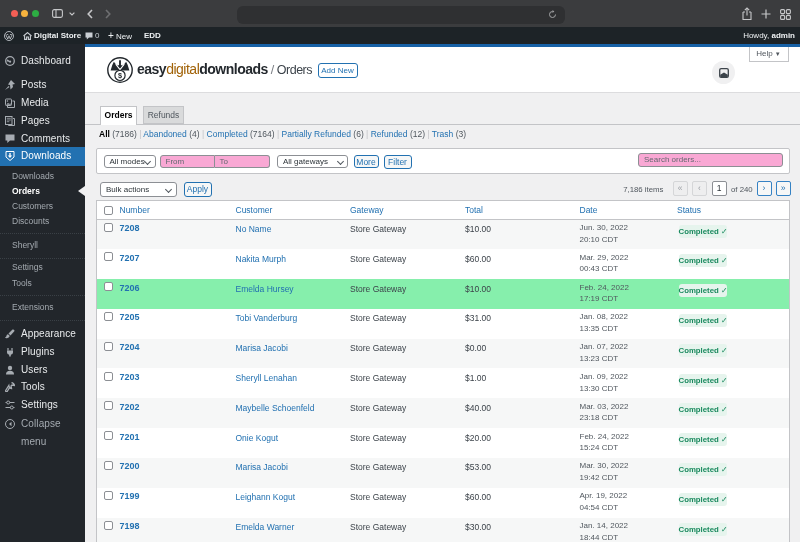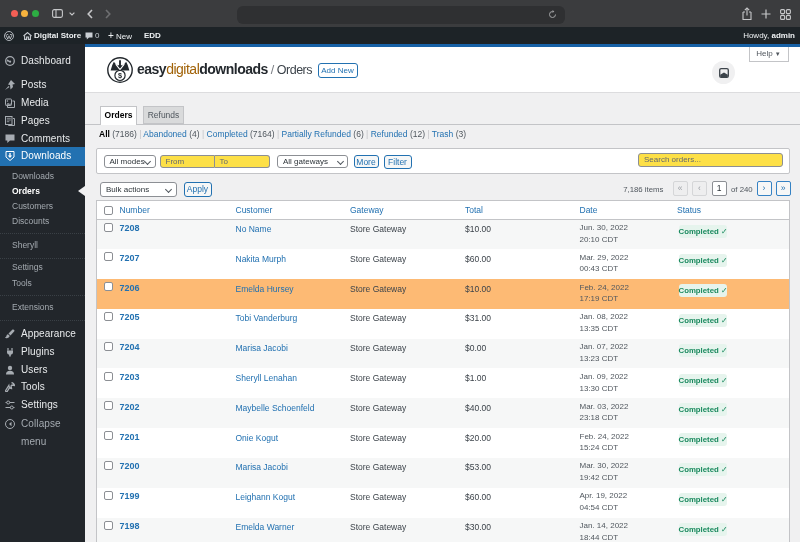--- a/index.html
+++ b/index.html
@@ -21,21 +21,21 @@
 .sub{position:absolute;left:12px;color:#a4aab0;font-size:8.5px;line-height:13px;}
 .sep{position:absolute;left:0;width:85px;border-top:1px dotted #3a4046;}
 
 #content{left:85px;top:44px;width:715px;height:498px;background:#f0f0f1;border-top:3px solid #1761a6;}
 #whead{position:absolute;left:0;top:0;width:715px;height:45.5px;background:#fff;border-bottom:1px solid #dcdcde;}
 #helptab{position:absolute;right:11.5px;top:0;width:40px;height:15px;background:#fff;border:1px solid #c3c4c7;border-top:none;font-size:8px;color:#50575e;text-align:center;line-height:14px;z-index:5;}
 .btn{display:inline-block;background:#f6f7f7;border:1px solid #2271b1;border-radius:3px;color:#2271b1;font-size:8.5px;text-align:center;}
 .nav-tab{position:absolute;top:58.5px;height:18px;border:1px solid #c3c4c7;font-size:8.5px;line-height:17px;text-align:center;}
 .fsel{position:absolute;background:#fff;border:1px solid #8c8f94;border-radius:3px;height:13.5px;font-size:8px;color:#2c3338;line-height:12px;padding-left:5px;}
 .fsel:after{content:"";position:absolute;right:4.5px;top:3.5px;width:4px;height:4px;border-right:1.2px solid #50575e;border-bottom:1.2px solid #50575e;transform:rotate(45deg);}
-.finp{position:absolute;background:#fde047;border:1px solid #8c8f94;border-radius:3px;height:13.5px;font-size:8px;color:#646970;line-height:12px;padding-left:5px;}
+.finp{position:absolute;background:#f9a8d4;border:1px solid #8c8f94;border-radius:3px;height:13.5px;font-size:8px;color:#646970;line-height:12px;padding-left:5px;}
 
 #tbl{position:absolute;left:11px;top:153px;width:693.5px;height:345px;background:#fff;border:1px solid #c3c4c7;}
 .hcell{position:absolute;top:0;height:18.5px;line-height:18.5px;font-size:8.5px;color:#2271b1;}
 .row{position:absolute;left:0;width:691.5px;height:29.8px;}
 .cb{position:absolute;width:9px;height:9px;border:1px solid #8c8f94;border-radius:2px;background:#fff;}
 .badge{position:absolute;height:13px;background:#e6f4ed;border-radius:3px;color:#1b8a5f;font-size:7.8px;font-weight:700;line-height:13px;text-align:center;white-space:nowrap;}
 .c1{position:absolute;left:22.5px;font-size:9px;font-weight:700;color:#2271b1;}
 .c2{position:absolute;left:138.5px;font-size:8.5px;color:#2271b1;}
 .c3{position:absolute;left:253px;font-size:8.5px;color:#3c434a;}
 .c4{position:absolute;left:368px;font-size:8.5px;color:#3c434a;}
@@ -292,21 +292,21 @@
     </div>
     <div class="row" style="top:48.3px;background:#fff;">
       <div class="cb" style="left:6.5px;top:3px;"></div>
       <div class="c1" style="top:3.5px;">7207</div>
       <div class="c2" style="top:4.5px;">Nakita Murph</div>
       <div class="c3" style="top:4.5px;">Store Gateway</div>
       <div class="c4" style="top:4.5px;">$60.00</div>
       <div class="c5" style="top:2.5px;">Mar. 29, 2022<br>00:43 CDT</div>
       <div class="badge" style="left:581.5px;top:5px;width:48px;">Completed <span style="font-weight:400;">✓</span></div>
     </div>
-    <div class="row" style="top:78.1px;background:#fdba74;">
+    <div class="row" style="top:78.1px;background:#86efac;">
       <div class="cb" style="left:6.5px;top:3px;"></div>
       <div class="c1" style="top:3.5px;">7206</div>
       <div class="c2" style="top:4.5px;">Emelda Hursey</div>
       <div class="c3" style="top:4.5px;">Store Gateway</div>
       <div class="c4" style="top:4.5px;">$10.00</div>
       <div class="c5" style="top:2.5px;">Feb. 24, 2022<br>17:19 CDT</div>
       <div class="badge" style="left:581.5px;top:5px;width:48px;">Completed <span style="font-weight:400;">✓</span></div>
     </div>
     <div class="row" style="top:107.9px;background:#fff;">
       <div class="cb" style="left:6.5px;top:3px;"></div>

